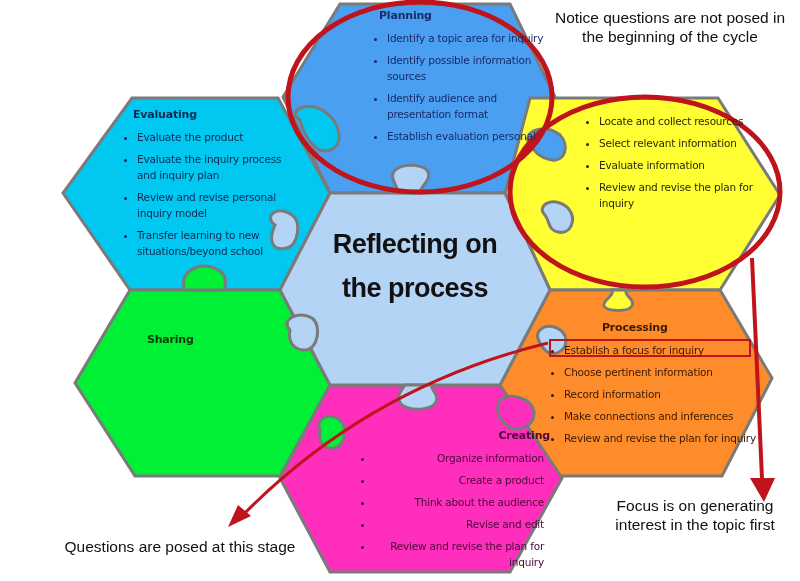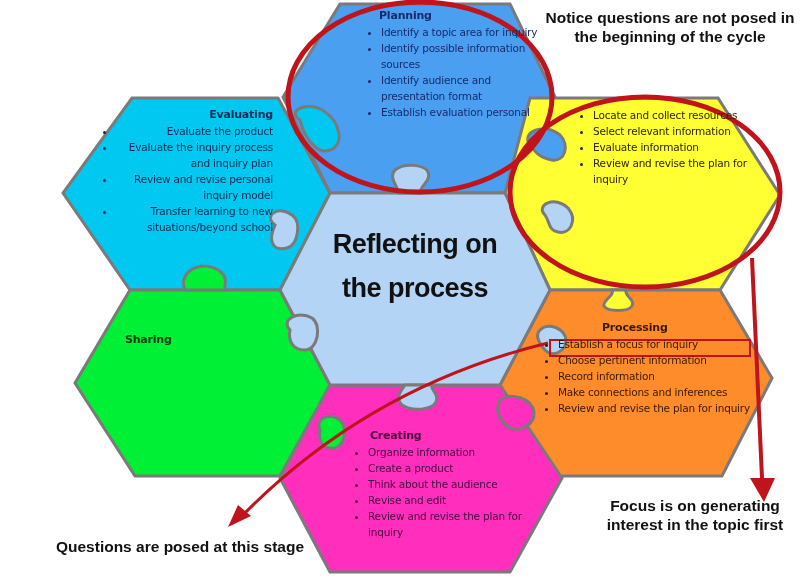--- a/index.html
+++ b/index.html
@@ -3,36 +3,36 @@
 <meta charset="utf-8">
 <style>
   html, body { margin:0; padding:0; background:#ffffff; }
   body { width:800px; height:581px; position:relative; overflow:hidden; font-family:"DejaVu Sans", sans-serif; }
   #diagram { position:absolute; left:0; top:0; width:800px; height:581px; }
   .hex { stroke:#7a7a7a; stroke-width:3; }
   .tab { stroke:#7a7a7a; stroke-width:3; }
   .panel { position:absolute; font-family:"DejaVu Sans", sans-serif; font-size:10.5px; line-height:16px; letter-spacing:-0.2px; }
   .panel .title { font-weight:bold; font-size:11px; }
   .panel ul { margin:0; padding:0 0 0 18px; }
-  .panel li { margin:0; padding:0; }
+  .panel li { margin:6px; padding:0; }
   .panel li.nobullet { list-style:none; }
   #planning { left:363px; top:8px; width:190px; color:#1a2a6b; }
   #planning .title { margin-left:16px; }
-  #evaluating { left:98px; top:107px; width:175px; color:#0b2a55;text-align:right; }
+  #evaluating { left:113px; top:107px; width:175px; color:#0b2a55; }
   #evaluating .title { margin-left:20px; }
   #retrieving { left:575px; top:107px; width:190px; color:#2c2a00; }
   #retrieving .title { margin-left:45px; }
   #processing { left:540px; top:320px; width:230px; color:#3a1a00; }
   #processing .title { margin-left:62px; }
   #sharing { left:125px; top:332px; width:200px; color:#0a3a0a; }
-  #sharing .title { }
-  #creating { left:350px; top:428px; width:200px; color:#4a0a3a; }
+  #sharing .title { margin-left:22px; }
+  #creating { left:350px; top:428px; width:200px; color:#4a0a3a;text-align:right; }
   #creating .title { margin-left:20px; }
   #center-title { position:absolute; left:330px; top:222px; width:170px; text-align:center; font-family:Liberation Sans, sans-serif; font-weight:bold; font-size:27px; line-height:44px; color:#111; letter-spacing:-0.5px; }
-  .note { position:absolute; font-family:"Liberation Sans", sans-serif; font-size:15.5px; line-height:19px; color:#111; text-align:center;font-weight:bold; }
+  .note { position:absolute; font-family:"Liberation Sans", sans-serif; font-size:15.5px; line-height:19px; color:#111; text-align:center; }
   #note-top { left:545px; top:8px; width:250px; }
   #note-bottom-left { left:30px; top:537px; width:300px; }
   #note-bottom-right { left:605px; top:496px; width:180px; }
 </style>
 </head>
 <body>
 
 <svg id="diagram" viewBox="0 0 800 581" xmlns="http://www.w3.org/2000/svg">
 
   <polygon class="hex" points="132,98 278,98 330,193 280,290 130,290 63,193" fill="#00c8f0"></polygon>

